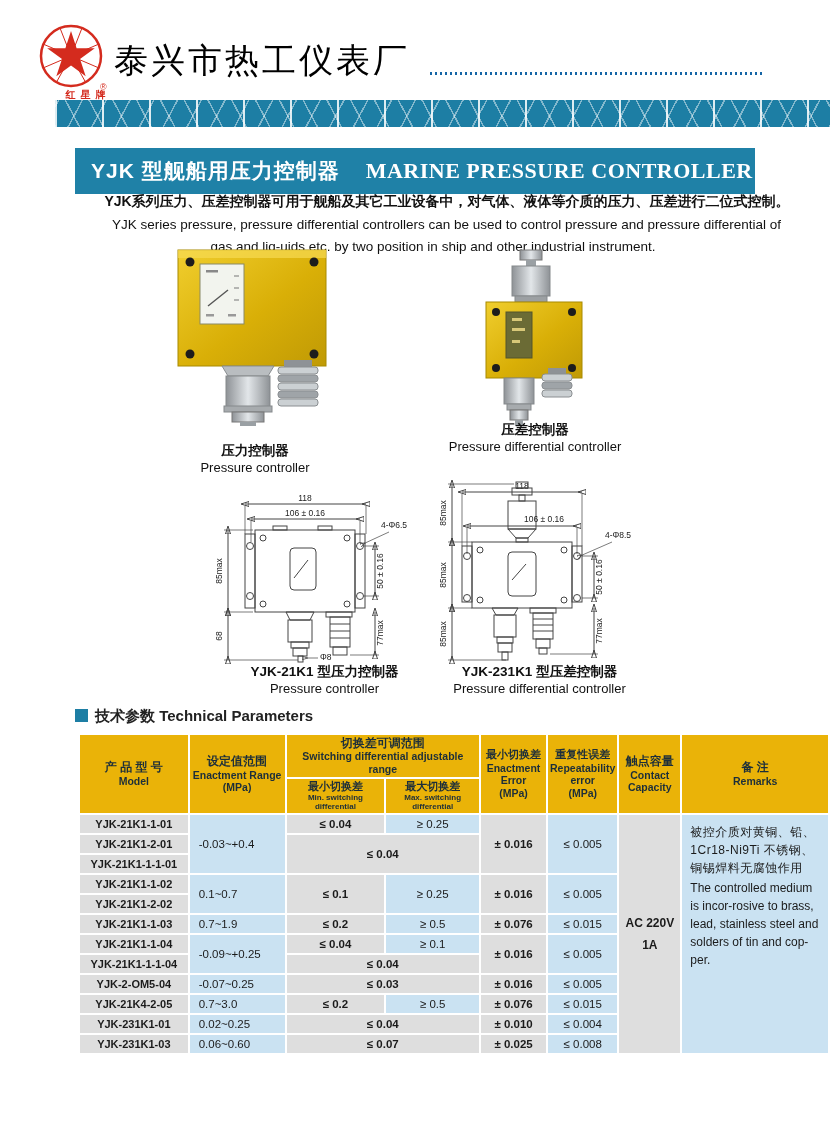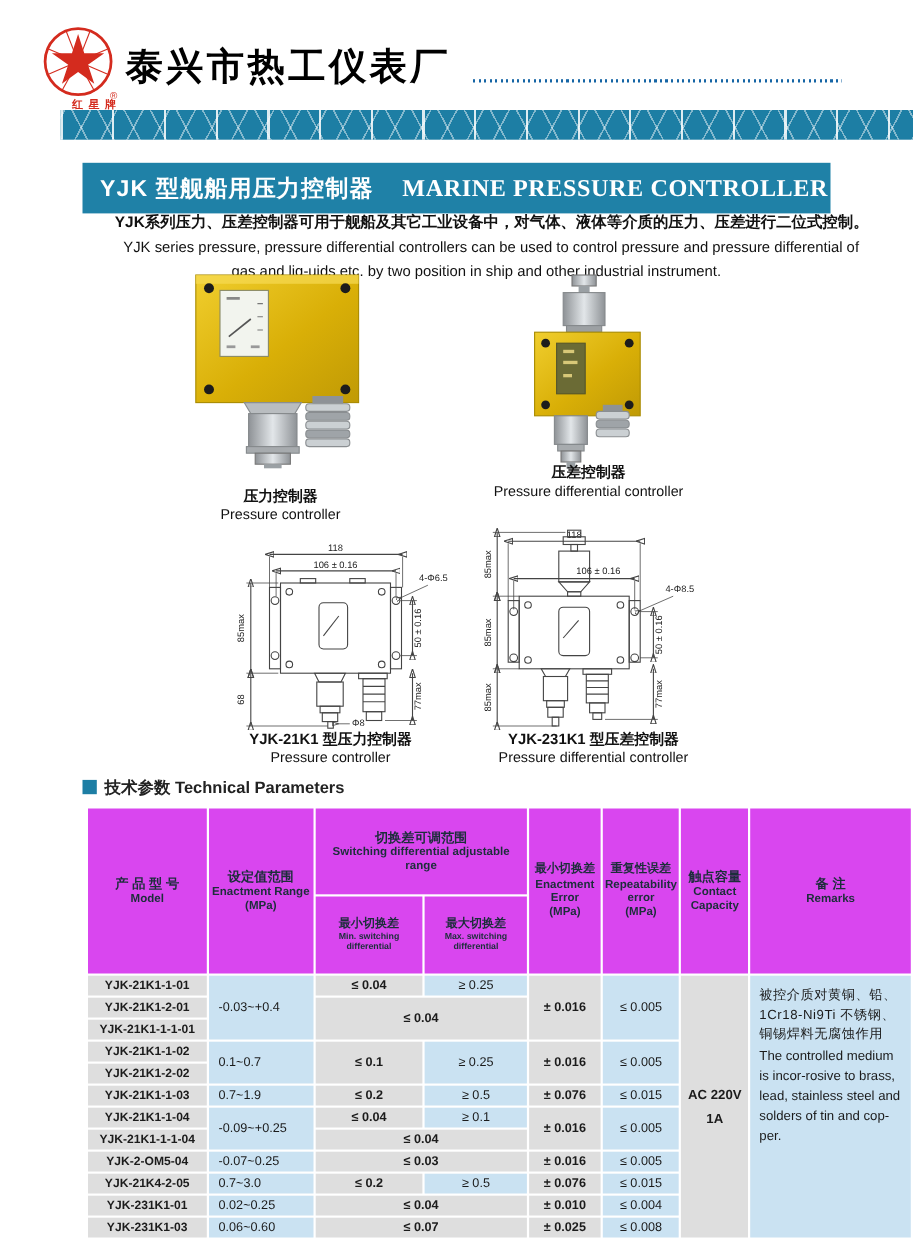--- a/index.html
+++ b/index.html
@@ -3,21 +3,21 @@
 <meta charset="utf-8">
 <style>
   html,body{margin:0;padding:0;background:#fff;}
   #page{position:relative;width:830px;height:1127px;background:#fff;overflow:hidden;
         font-family:"Liberation Sans",sans-serif;color:#222;}
 
   
   .logo{position:absolute;left:36px;top:24px;width:72px;height:78px;}
   .brand{position:absolute;left:52px;top:88px;width:72px;text-align:center;
          color:#d42b1e;font-size:10px;font-weight:bold;letter-spacing:5px;}
-  .company{position:absolute;left:114px;top:38px;font-size:34px;font-weight:700;
+  .company{position:absolute;left:114px;top:38px;font-size:34px;font-weight:400;
            color:#000;letter-spacing:3px;}
   .dotrule{position:absolute;left:430px;top:72px;width:335px;height:3px;
            background:repeating-linear-gradient(90deg,#1565a5 0 2px,transparent 2px 5px);}
   .band{position:absolute;left:55px;top:100px;width:775px;height:27px;background:#1d7ea4;
         background-image:
           repeating-linear-gradient(90deg,rgba(255,255,255,.85) 0 2px,transparent 2px 47px),
           repeating-linear-gradient(62deg,rgba(255,255,255,.45) 0 1.5px,transparent 1.5px 21px),
           repeating-linear-gradient(-62deg,rgba(255,255,255,.45) 0 1.5px,transparent 1.5px 21px);}
 
   
@@ -43,22 +43,22 @@
                margin-right:7px;vertical-align:-1px;}
 
   
   .draw text{font-size:8.5px;fill:#222;font-family:"Liberation Sans",sans-serif;}
   .draw line,.draw rect,.draw circle,.draw polygon,.draw path{stroke:#444;fill:none;stroke-width:1;}
   .draw .thin{stroke-width:.7;}
 
   
   .ptable{position:absolute;left:78px;top:733px;border-collapse:separate;border-spacing:2px;
           table-layout:fixed;}
-  .ptable th{background:#d946ef;color:#1c2e3a;font-weight:bold;vertical-align:middle;
-             padding:19px 2px;line-height:1.2;}
+  .ptable th{background:#eab308;color:#1c2e3a;font-weight:bold;vertical-align:middle;
+             padding:1px 2px;line-height:1.2;}
   .ptable .hcn{font-size:12px;}
   .ptable .hen{font-size:10.5px;font-weight:bold;}
   .ptable .hsm{font-size:8px;font-weight:bold;}
   .ptable td{vertical-align:middle;text-align:center;font-size:11.5px;color:#1b1b1b;
              height:18px;padding:0 3px;}
   .ptable td.g{background:#dedede;font-weight:bold;}
   .ptable td.b{background:#cae2f2;}
   .ptable td.enact{text-align:left;padding-left:9px;}
   .ptable td.model{font-size:11px;}
   .ptable td.contact{font-size:12px;}
@@ -233,21 +233,21 @@
     <line x1="132" y1="148" x2="152" y2="148"></line>
     <rect x="135" y="157" width="14" height="8"></rect>
 
     <line x1="30" y1="122" x2="30" y2="170" marker-start="url(#ar)" marker-end="url(#ar)"></line>
     <line class="thin" x1="26" y1="170" x2="100" y2="170"></line>
     <text transform="rotate(-90 24 146)" x="24" y="146" text-anchor="middle">68</text>
     <line x1="177" y1="122" x2="177" y2="165" marker-start="url(#ar)" marker-end="url(#ar)"></line>
     <line class="thin" x1="152" y1="165" x2="181" y2="165"></line>
     <text transform="rotate(-90 185 143)" x="185" y="143" text-anchor="middle">77max</text>
   </svg>
-  <div class="caption" style="left:188px;top:664px;width:225px;">
+  <div class="caption" style="left:212px;top:664px;width:225px;">
     <div class="cn">YJK-21K1 型压力控制器</div>
     <div class="en">Pressure controller</div>
   </div>
 
   <svg class="draw" style="position:absolute;left:422px;top:480px;" width="235" height="184" viewBox="0 0 235 184">
 
     <line x1="40" y1="12" x2="160" y2="12" marker-start="url(#ar)" marker-end="url(#ar)"></line>
     <text x="100" y="9" text-anchor="middle">118</text>
     <line class="thin" x1="40" y1="14" x2="40" y2="66"></line>
       <line class="thin" x1="160" y1="14" x2="160" y2="66"></line>

